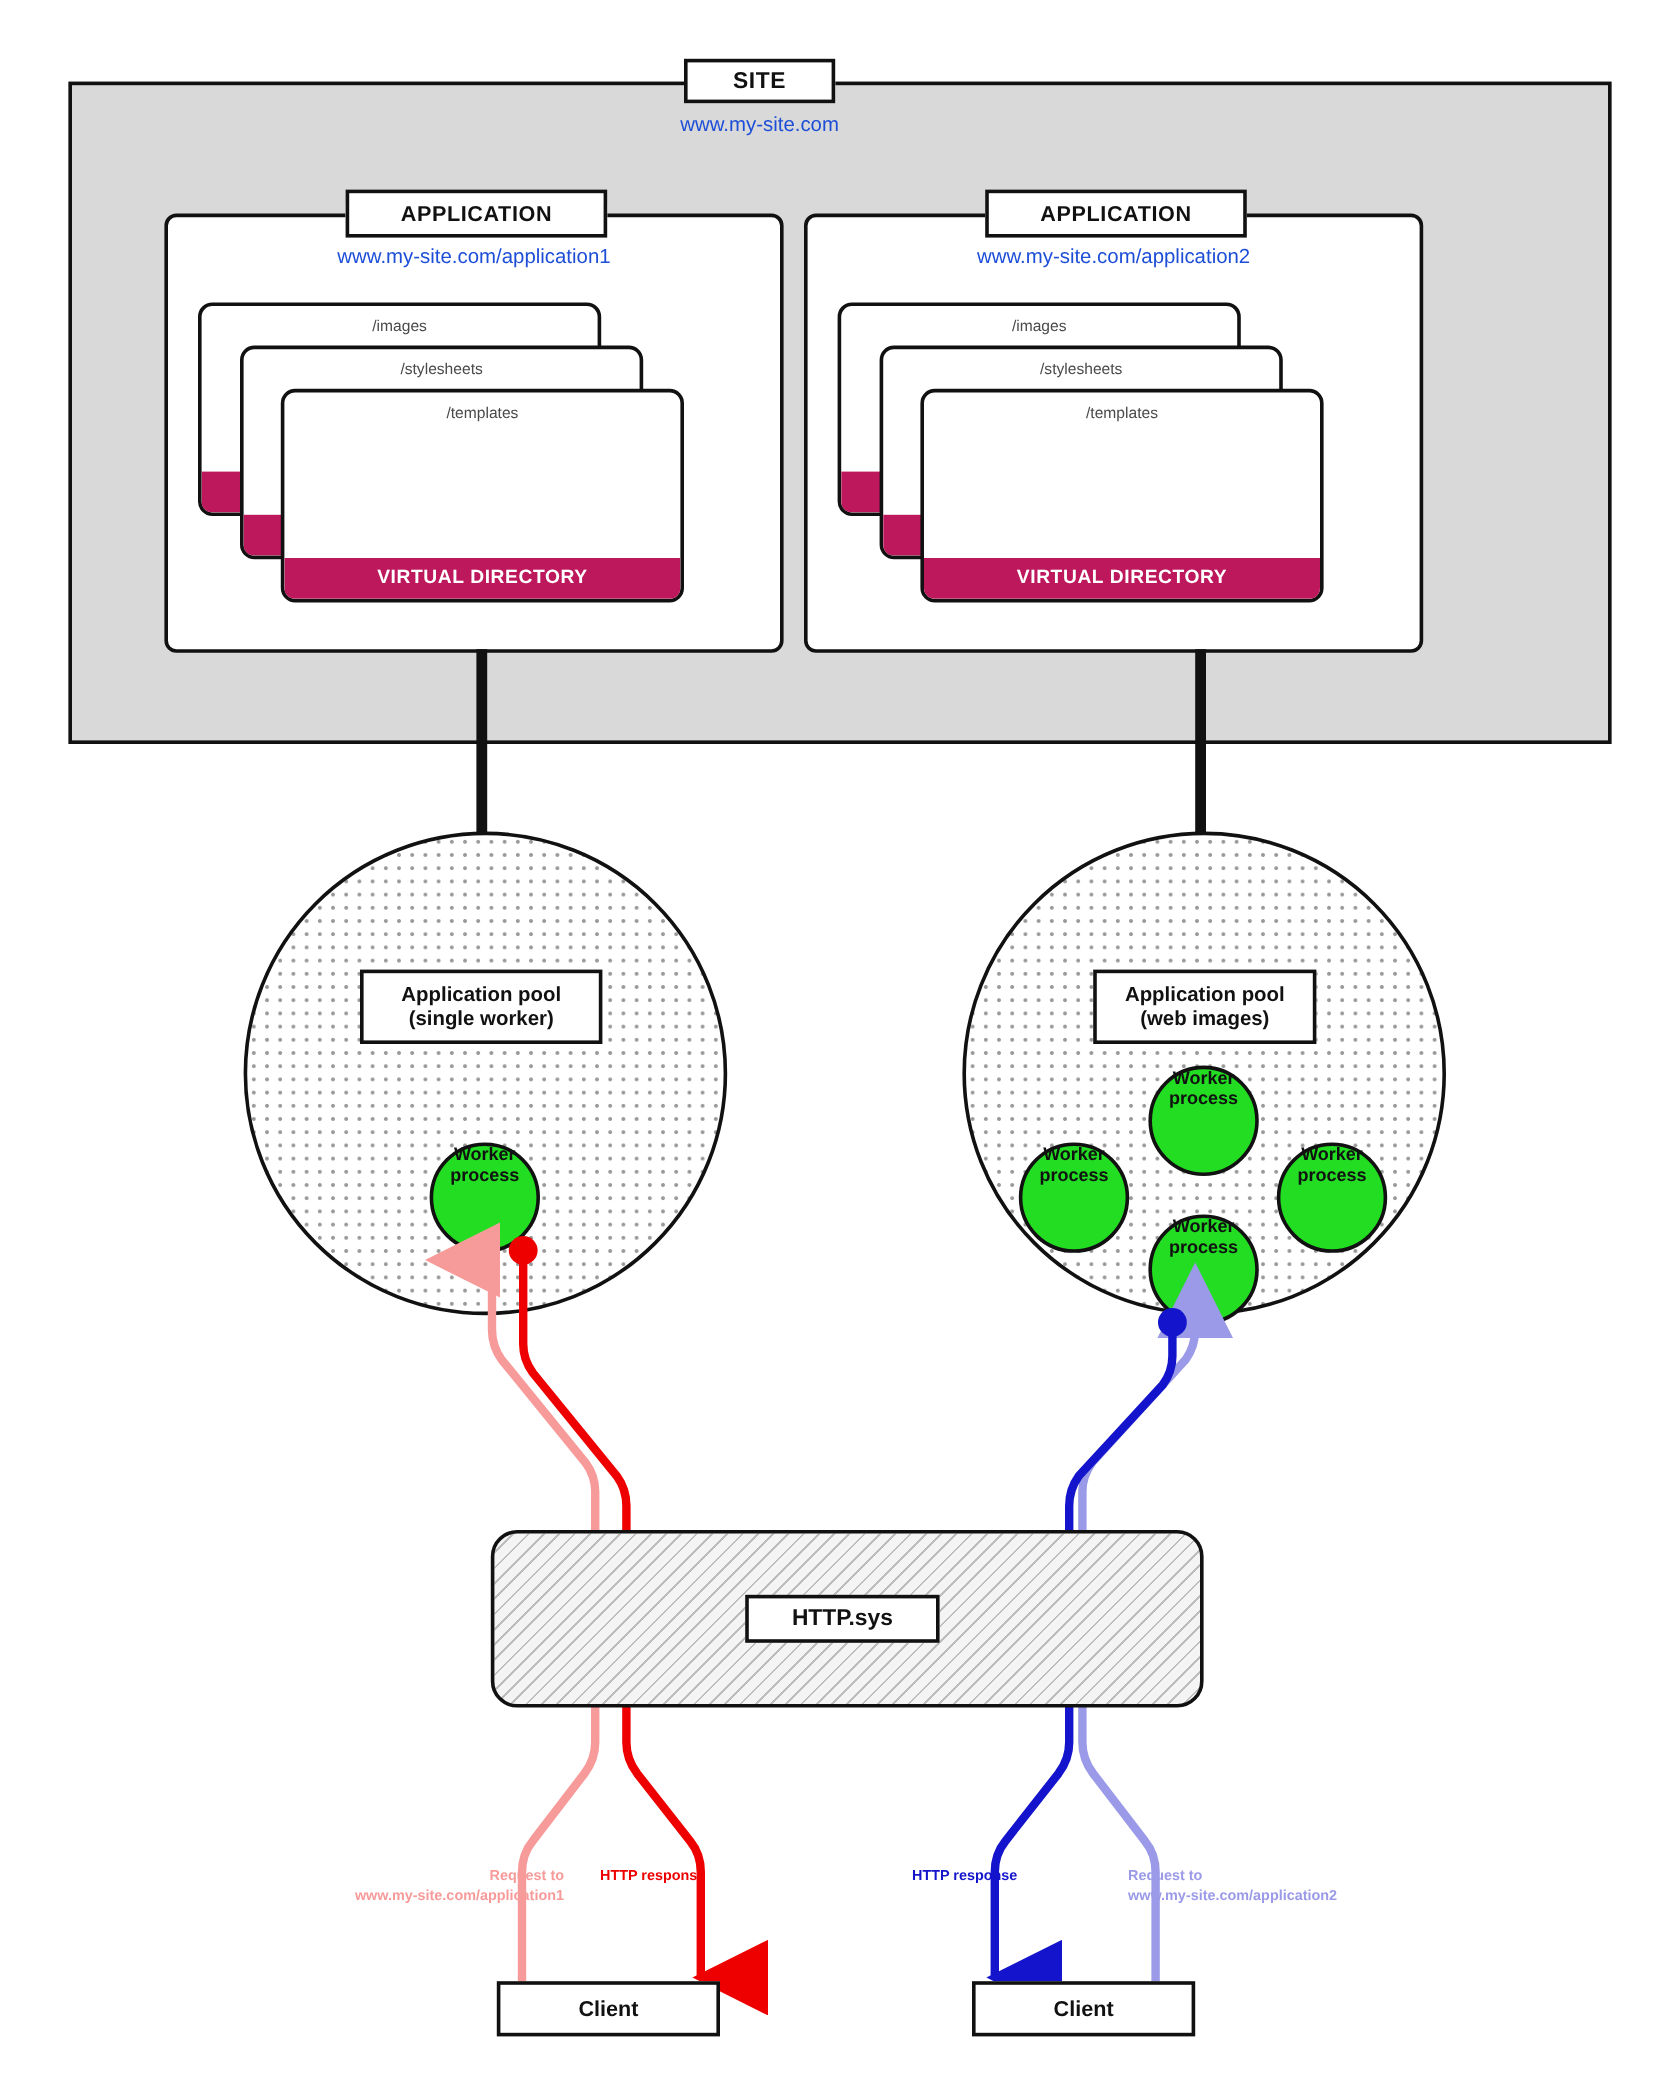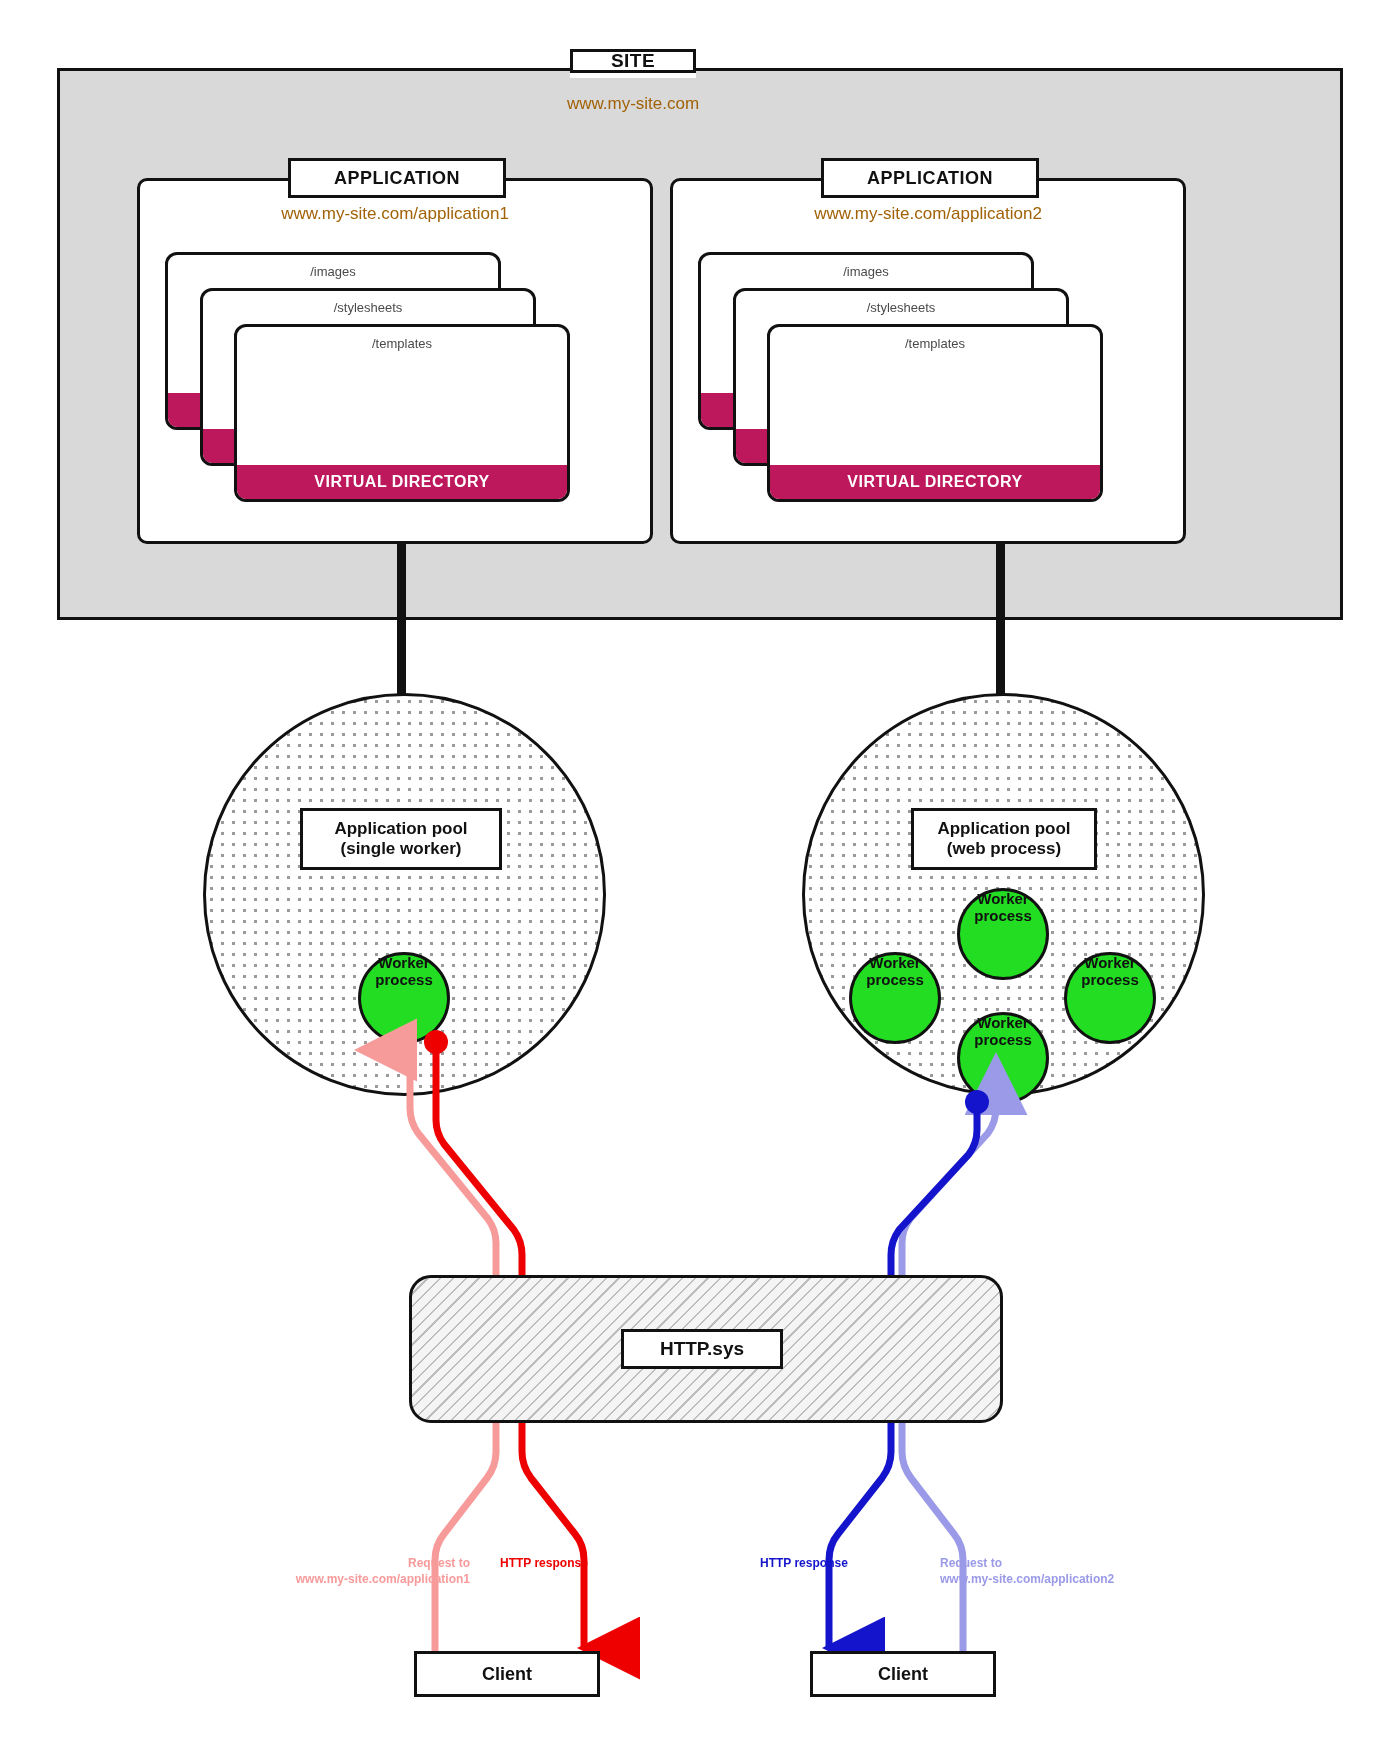--- a/index.html
+++ b/index.html
@@ -38,21 +38,21 @@
   .site-panel {
     background: #d9d9d9;
     border: 3px solid #111111;
   }
   .app-panel {
     background: #ffffff;
     border: 3px solid #111111;
     border-radius: 10px;
   }
   .url-text {
-    color: #a16207;
+    color: #1d4ed8;
     font-size: 17px;
     text-align: center;
     width: 100%;
   }
   
   .vd-card {
     position: absolute;
     background: #ffffff;
     border: 3px solid #111111;
     border-radius: 12px;
@@ -133,21 +133,21 @@
 </style>
 </head>
 <body>
 
 <div id="stage">
 
   <div class="site-panel abs" style="left:57px; top:68px; width:1286px; height:552px;"></div>
 
   <div class="abs" style="left:570px; top:60px; width:126px; height:18px; background:#ffffff;"></div>
 
-  <div class="tag-box abs" style="left:570px; top:49px; width:126px; height:24px; font-size:19px; letter-spacing:0.5px;">
+  <div class="tag-box abs" style="left:570px; top:49px; width:126px; height:37px; font-size:19px; letter-spacing:0.5px;">
     <span>SITE</span>
   </div>
 
   <div class="abs url-text" style="left:450px; top:94px; width:366px;">
     <span>www.my-site.com</span>
   </div>
 
   <div class="app-panel abs" style="left:137px; top:178px; width:516px; height:366px;"></div>
   <div class="abs" style="left:288px; top:170px; width:218px; height:16px; background:#ffffff;"></div>
   <div class="tag-box abs" style="left:288px; top:158px; width:218px; height:40px; font-size:18px; letter-spacing:0.5px;">
@@ -208,21 +208,21 @@
     <div>
       <div>Worker</div>
       <div>process</div>
     </div>
   </div>
 
   <div class="pool" style="left:802px; top:693px; width:403px; height:403px;"></div>
   <div class="tag-box abs" style="left:911px; top:808px; width:186px; height:62px; font-size:17px;">
     <div>
       <div>Application pool</div>
-      <div>(web process)</div>
+      <div>(web images)</div>
     </div>
   </div>
 
   <div class="worker" style="left:957px; top:888px; width:92px; height:92px;">
     <div>
       <div>Worker</div>
       <div>process</div>
     </div>
   </div>
 

